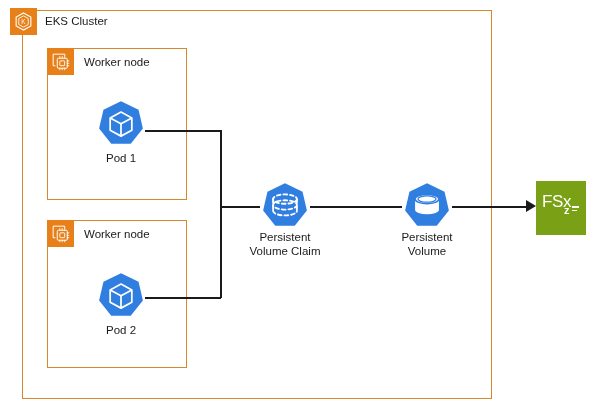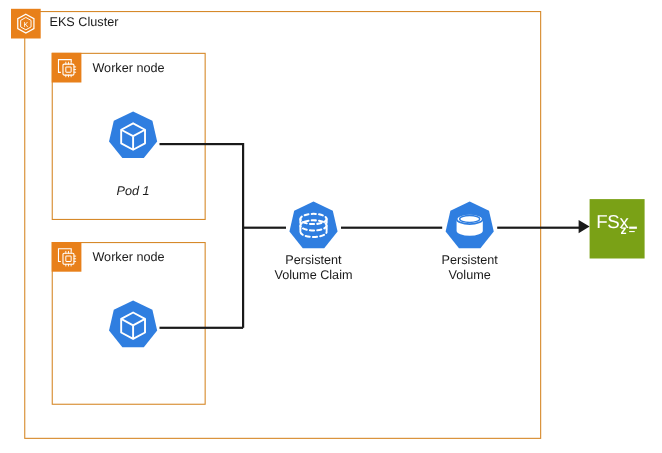--- a/index.html
+++ b/index.html
@@ -64,21 +64,21 @@
   #pvc-icon  { left: 259px; top: 180px; }
   #pv-icon   { left: 401px; top: 180px; }
 
   .node-label {
     color: #1a1a1a;
     font-size: 11.5px;
     text-align: center;
     line-height: 13.5px;
     white-space: pre;
   }
-  #pod1-label { left: 71px; top: 168px; width: 100px; font-style: italic; }
+  #pod1-label { left: 71px; top: 152px; width: 100px; }
   #pod2-label { left: 71px; top: 324px; width: 100px; }
   #pvc-label  { left: 225px; top: 231px; width: 120px; }
   #pv-label   { left: 375px; top: 231px; width: 104px; }
 
   
   #fsx-icon {
     left: 536px; top: 181px; width: 50px; height: 54px;
     background: #7aa116;
     color: #ffffff;
   }
@@ -215,20 +215,21 @@
     <svg width="52" height="52" viewBox="0 0 48 48" aria-hidden="true">
       <polygon points="24,3 40.2,10.8 44.2,28.2 33,42.2 15,42.2 3.8,28.2 7.8,10.8" fill="#2f7ee0"></polygon>
       <g fill="none" stroke="#ffffff" stroke-width="1.6" stroke-linejoin="round">
         <polygon points="24,13 34,18.4 34,29.8 24,35.2 14,29.8 14,18.4"></polygon>
         <line x1="14" y1="18.4" x2="24" y2="23.8"></line>
         <line x1="34" y1="18.4" x2="24" y2="23.8"></line>
         <line x1="24" y1="23.8" x2="24" y2="35.2"></line>
       </g>
     </svg>
   </div>
+  <div class="abs node-label" id="pod2-label">Pod 2</div>
 
   <div class="abs node-icon" id="pvc-icon">
     <svg width="52" height="52" viewBox="0 0 48 48" aria-hidden="true">
       <polygon points="24,3 40.2,10.8 44.2,28.2 33,42.2 15,42.2 3.8,28.2 7.8,10.8" fill="#2f7ee0"></polygon>
       <g fill="none" stroke="#ffffff" stroke-width="1.7" stroke-dasharray="3.4 2.6" stroke-linecap="round">
         <ellipse cx="24" cy="17.6" rx="11" ry="4.3"></ellipse>
         <path d="M13 17.6 V28.4"></path>
         <path d="M35 17.6 V28.4"></path>
         <path d="M13 28.4 A11 4.3 0 0 0 35 28.4"></path>
         <ellipse cx="24" cy="23" rx="11" ry="4.3"></ellipse>

